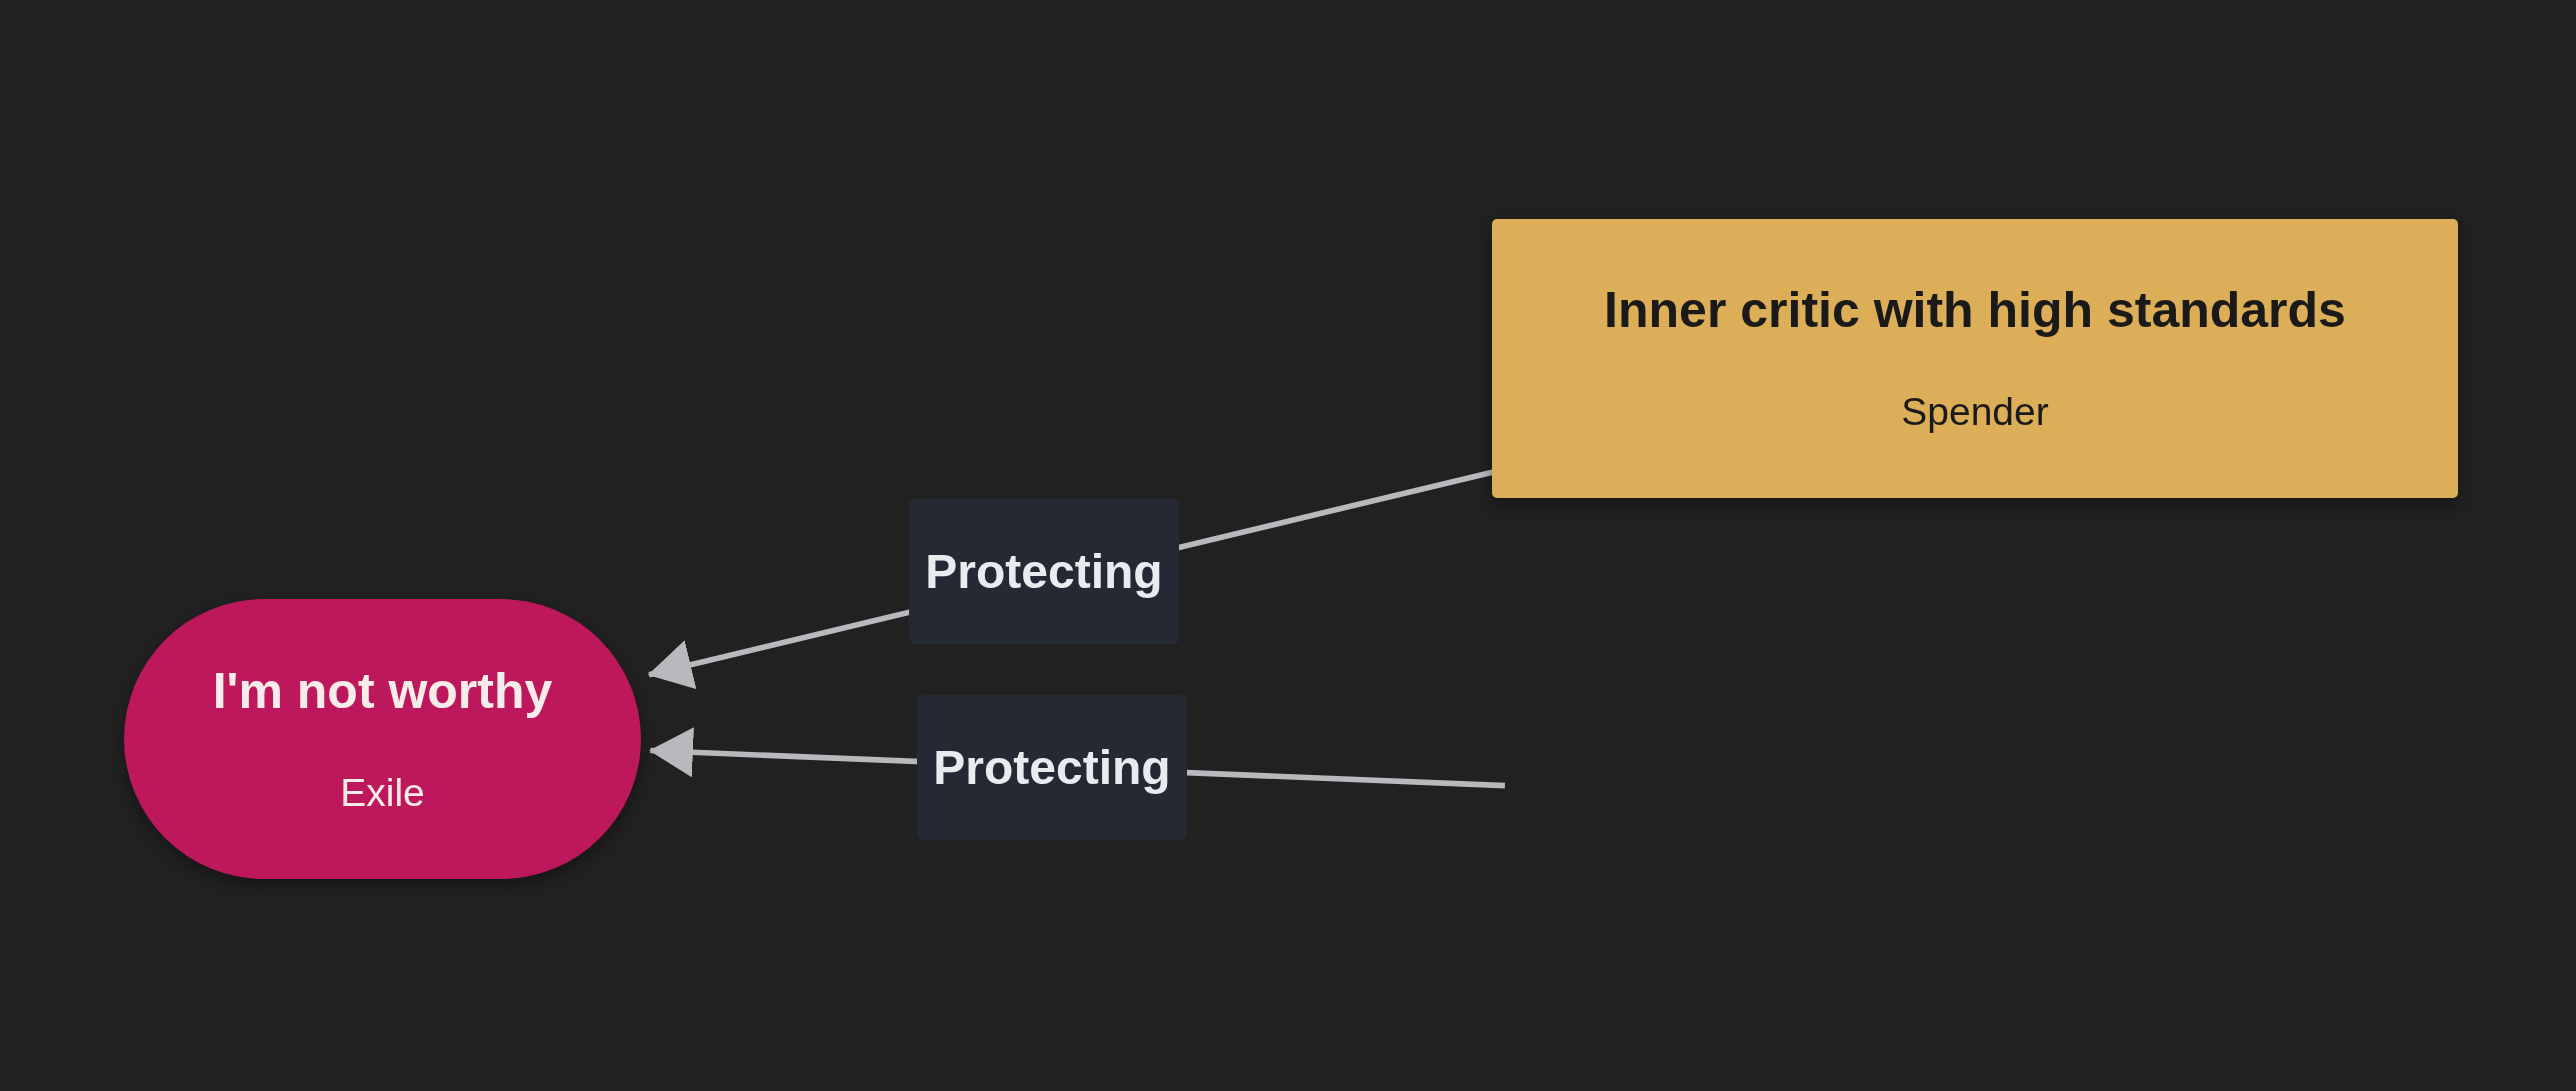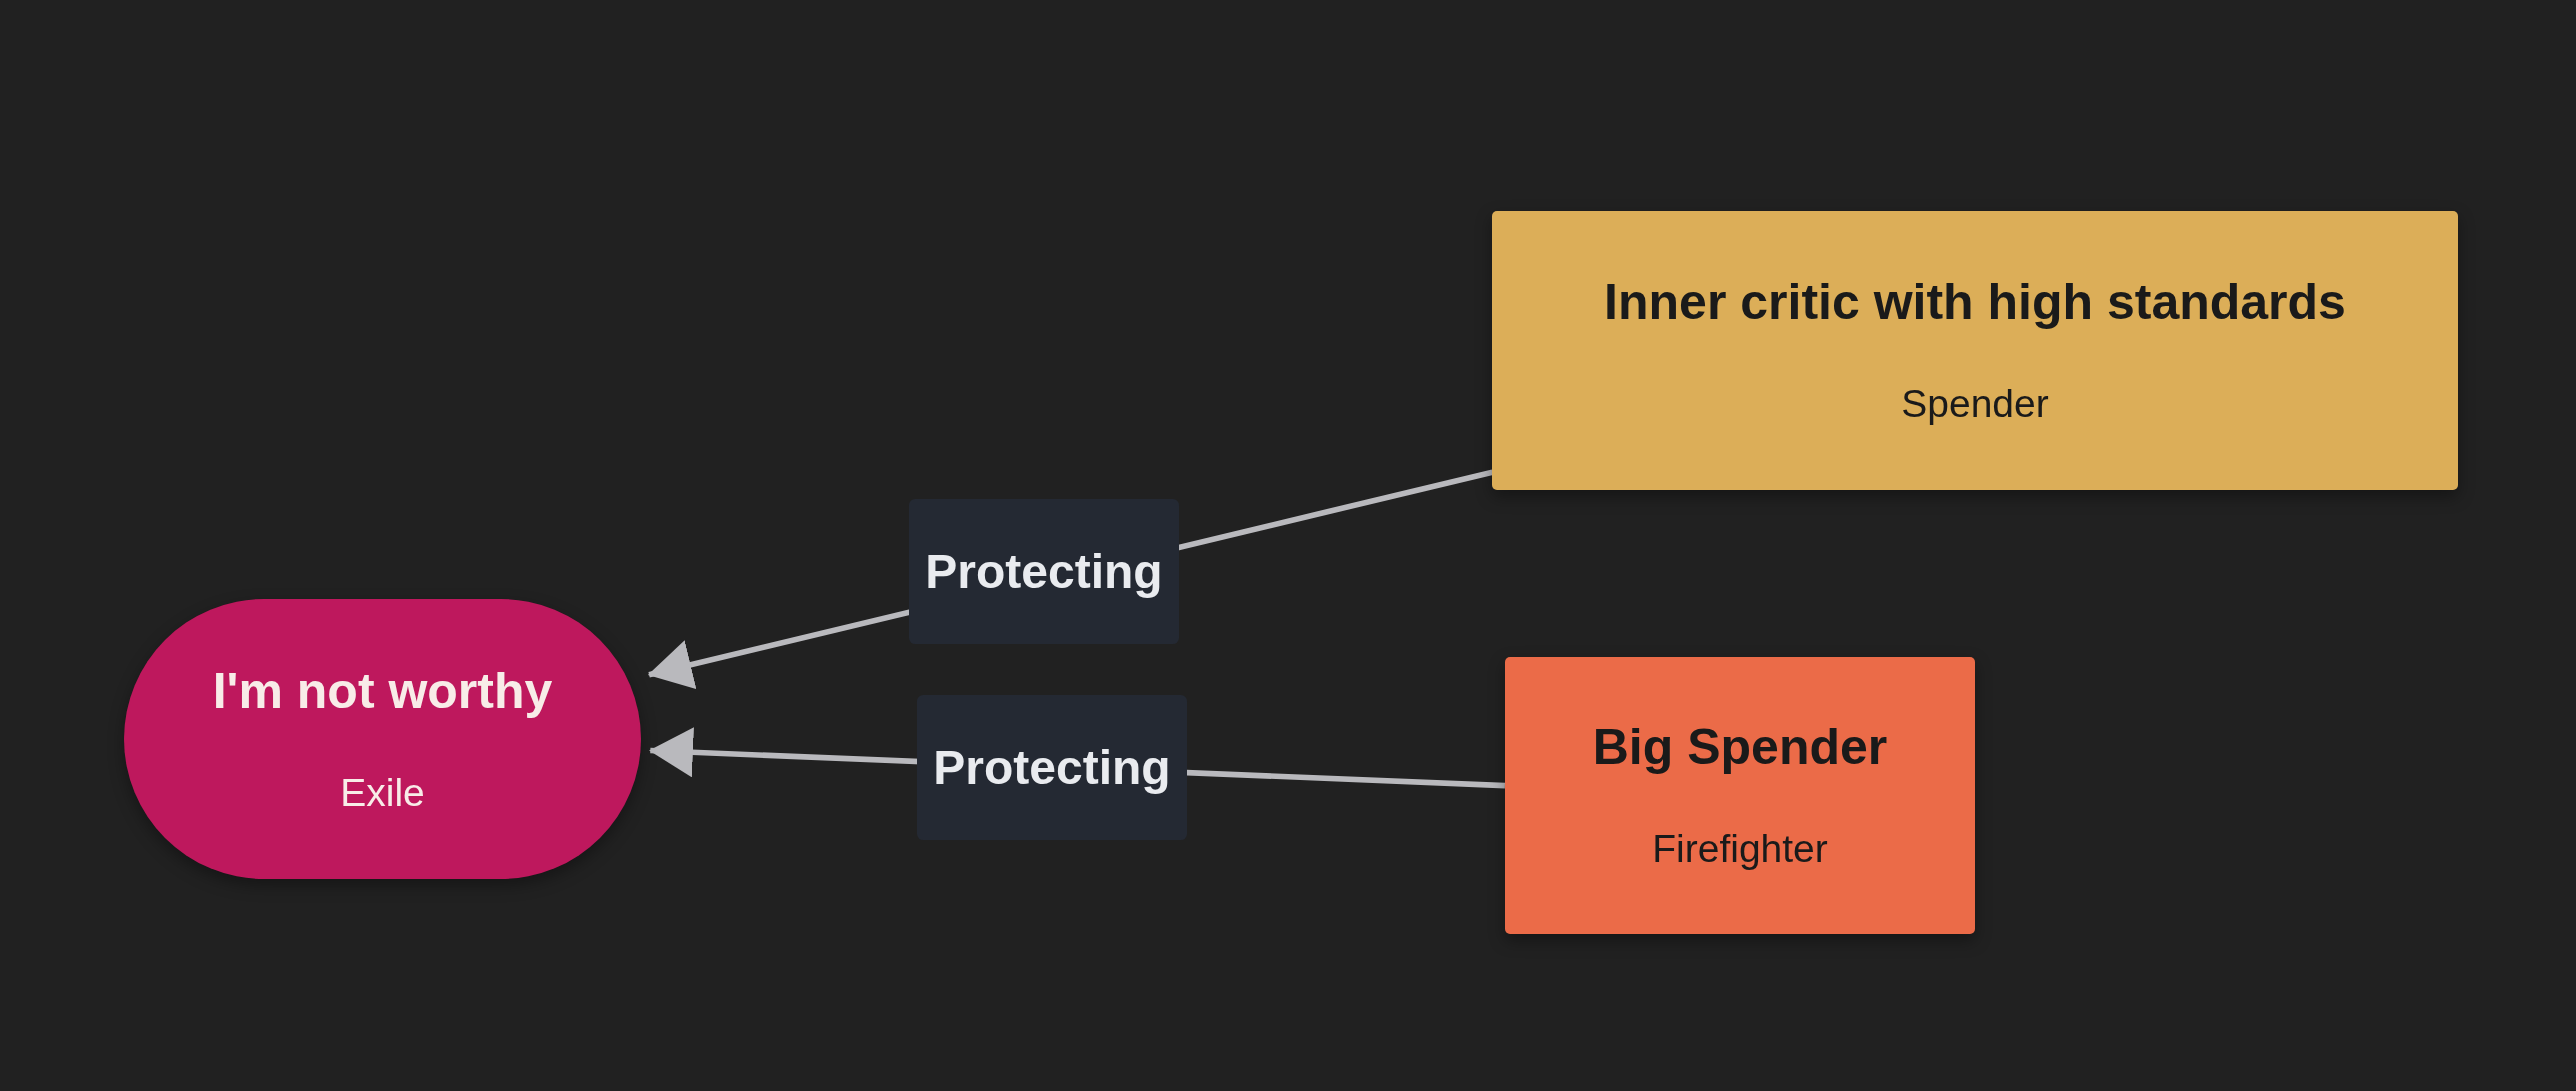--- a/index.html
+++ b/index.html
@@ -24,21 +24,21 @@
   }
   .node .node-title   { font-size: 50px; font-weight: 700; line-height: 1.1; white-space: nowrap; }
   .node .node-subtitle{ font-size: 39px; font-weight: 400; line-height: 1.1; white-space: nowrap; }
 
   .node-exile {
     left: 124px; top: 599px; width: 517px; height: 280px;
     border-radius: 140px;
     background: #be185d; color: #f8ece8;
   }
   .node-manager {
-    left: 1492px; top: 211px; width: 966px; height: 279px;
+    left: 1492px; top: 219px; width: 966px; height: 279px;
     border-radius: 5px;
     background: #dcae58; color: #1a1a1a;
   }
   .node-firefighter {
     left: 1505px; top: 657px; width: 470px; height: 277px;
     border-radius: 5px;
     background: #eb6b48; color: #1a1a1a;
   }
 
   .edge-label {
@@ -69,24 +69,20 @@
   <div class="node node-exile">
     <div class="node-title">I'm not worthy</div>
     <div class="node-subtitle">Exile</div>
   </div>
 
   <div class="node node-manager">
     <div class="node-title">Inner critic with high standards</div>
     <div class="node-subtitle">Spender</div>
   </div>
 
-  <div class="node node-firefighter">
-    <div class="node-title">Big Spender</div>
-    <div class="node-subtitle">Firefighter</div>
-  </div>
 
   <div class="edge-label edge-label-1">
     <span>Protecting</span>
   </div>
 
   <div class="edge-label edge-label-2">
     <span>Protecting</span>
   </div>
 
 </div>

